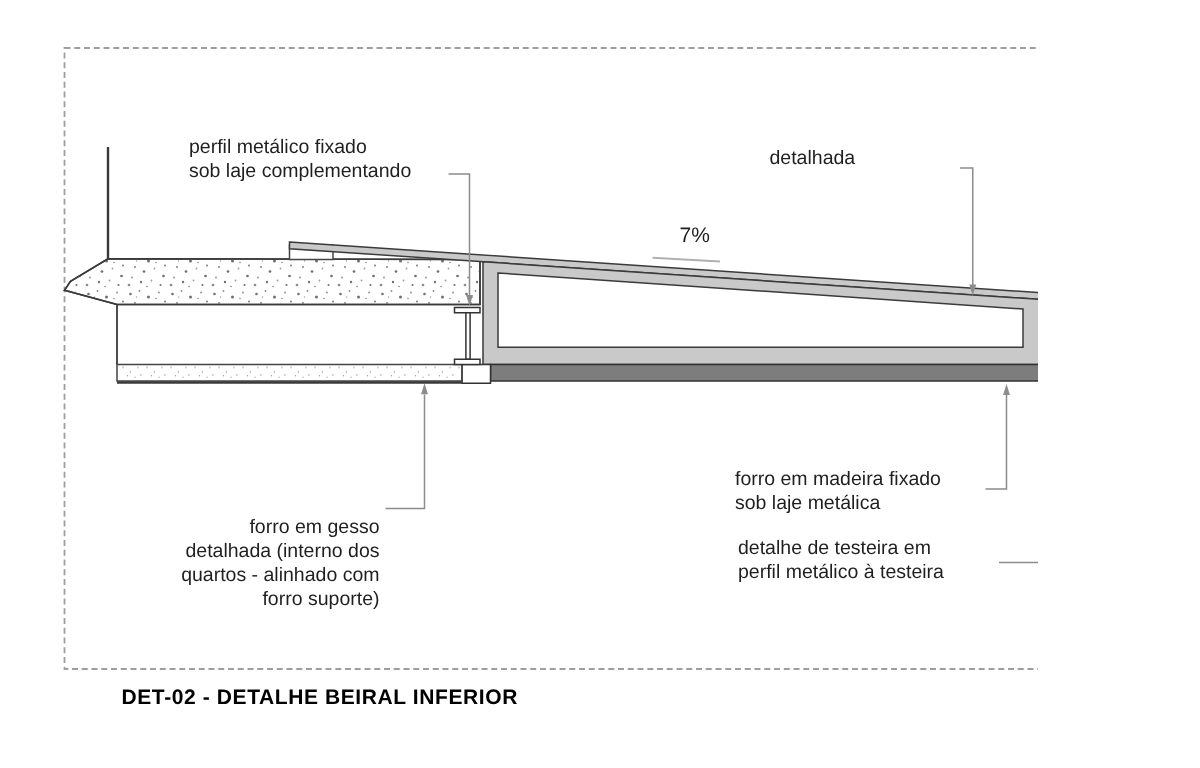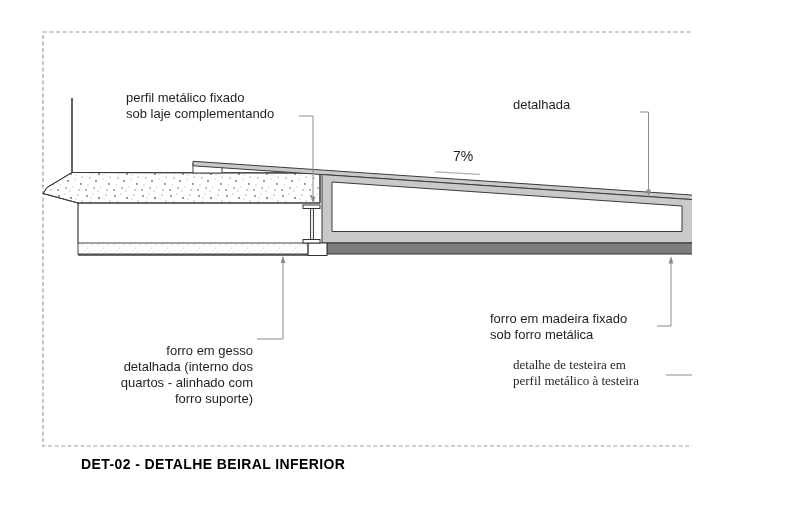--- a/index.html
+++ b/index.html
@@ -115,23 +115,23 @@
 
   <div class="ann right" style="left:63px;top:309px;width:190px;margin-top:34px;">
     <div>forro em gesso</div>
     <div>detalhada (interno dos</div>
     <div>quartos - alinhado com</div>
     <div>forro suporte)</div>
   </div>
 
   <div class="ann" style="left:478px;top:311px;margin-left:12px;">
     <div>forro em madeira fixado</div>
-    <div>sob forro metálica</div>
+    <div>sob laje metálica</div>
   </div>
 
-  <div class="ann" style="left:513px;top:357px;font-family:Liberation Serif, serif;">
+  <div class="ann" style="left:492px;top:357px;">
     <div>detalhe de testeira em</div>
     <div>perfil metálico à testeira</div>
   </div>
 
   <div id="drawing-title">DET-02 - DETALHE BEIRAL INFERIOR</div>
 
 </div>
 
 </body></html>

